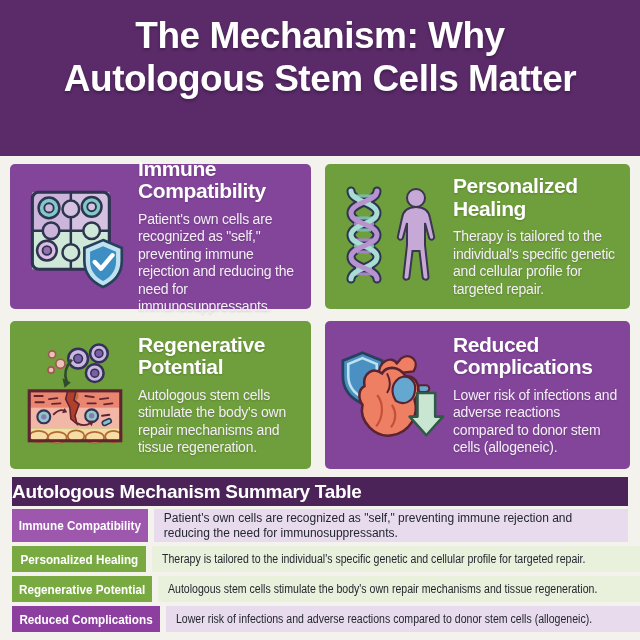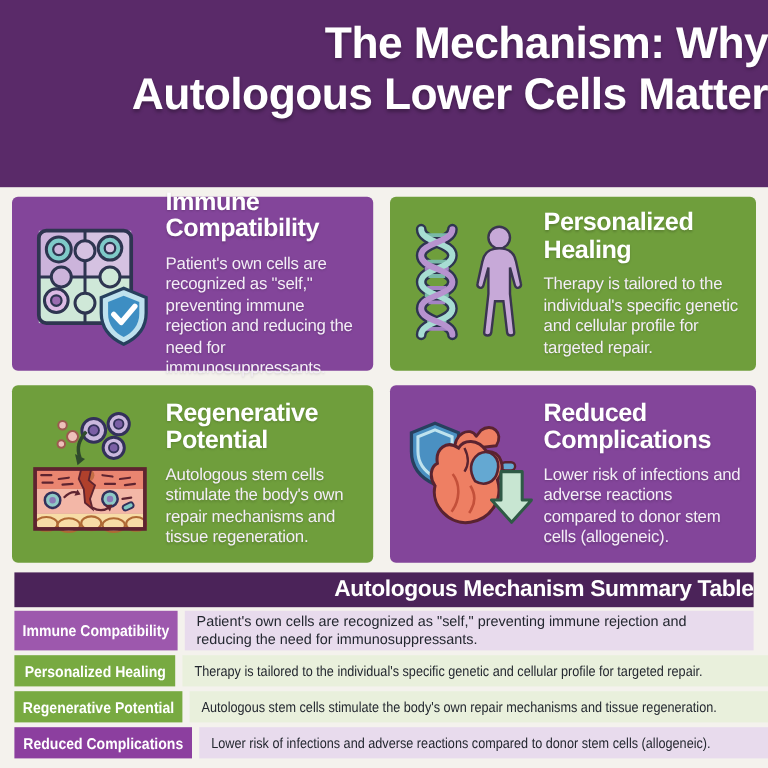--- a/index.html
+++ b/index.html
@@ -5,21 +5,21 @@
   html,body{margin:0;padding:0;}
   body{
     width:640px;height:640px;position:relative;overflow:hidden;
     background:#f4f2ed;
     font-family:"Liberation Sans", sans-serif;
     -webkit-font-smoothing:antialiased;
   }
   
   .header{
     position:absolute;left:0;top:0;width:640px;height:156px;
-    background:#5a2a69;color:#fff;text-align:right;
+    background:#5a2a69;color:#fff;text-align:center;
   }
   .title{
     padding-top:15px;font-size:37px;font-weight:bold;line-height:1.16;
     letter-spacing:-0.5px;text-shadow:0 2px 3px rgba(0,0,0,.28);
   }
   .subtitle{
     margin-top:7px;font-size:15.5px;color:#f2eaf6;letter-spacing:-0.2px;
     text-shadow:0 1px 2px rgba(0,0,0,.25);
   }
   
@@ -30,21 +30,21 @@
   .card.purple{background:#83459a;}
   .card.green{background:#6f9e3c;}
   .icon-box{flex:0 0 110px;display:flex;justify-content:center;align-items:center;}
   .card-text{flex:1;color:#ffffff;text-shadow:0 1px 2px rgba(0,0,0,.18);}
   .card-title{font-size:21px;font-weight:bold;line-height:1.08;margin-bottom:8px;letter-spacing:-0.4px;}
   .card-body{font-size:14px;line-height:1.24;letter-spacing:-0.2px;color:#f4eef7;}
   
   .table-title{
     position:absolute;left:12px;top:477px;width:616px;height:29px;
     background:#4b2359;color:#fff;font-size:19px;font-weight:bold;
-    text-align:right;line-height:29px;letter-spacing:-0.3px;
+    text-align:left;line-height:29px;letter-spacing:-0.3px;
   }
   .t-row{position:absolute;left:12px;width:616px;display:flex;gap:6px;}
   .t-label{
     flex:0 0 134px;display:flex;align-items:center;justify-content:center;
     color:#fff;font-weight:bold;font-size:13px;
   }
   .t-label.purple1{background:#9d58ad;}
   .t-label.green1{background:#78aa41;}
   .t-label.purple2{background:#8c3f9f;}
   .t-value{
@@ -56,21 +56,21 @@
   .t-value.ltg{background:#e9f0dc;}
   .cond{display:inline-block;white-space:nowrap;transform:scaleX(0.9);transform-origin:center center;}
   .cond-left{display:inline-block;white-space:nowrap;transform:scaleX(0.88);transform-origin:left center;}
 </style>
 </head>
 <body>
 
 <div class="header">
   <div class="title">
     <div>The Mechanism: Why</div>
-    <div>Autologous Lower Cells Matter</div>
+    <div>Autologous Stem Cells Matter</div>
   </div>
 </div>
 
 <div class="card purple" style="left:10px;top:164px;width:301px;height:145px;">
   <div class="icon-box">
     <svg width="104" height="112" viewBox="0 0 100 104">
       <rect x="9" y="9" width="37" height="37" fill="#ccb4db"></rect>
       <rect x="46" y="9" width="37" height="37" fill="#d5c2e1"></rect>
       <rect x="9" y="46" width="37" height="37" fill="#cfe8d8"></rect>
       <rect x="46" y="46" width="37" height="37" fill="#cfe8d8"></rect>

